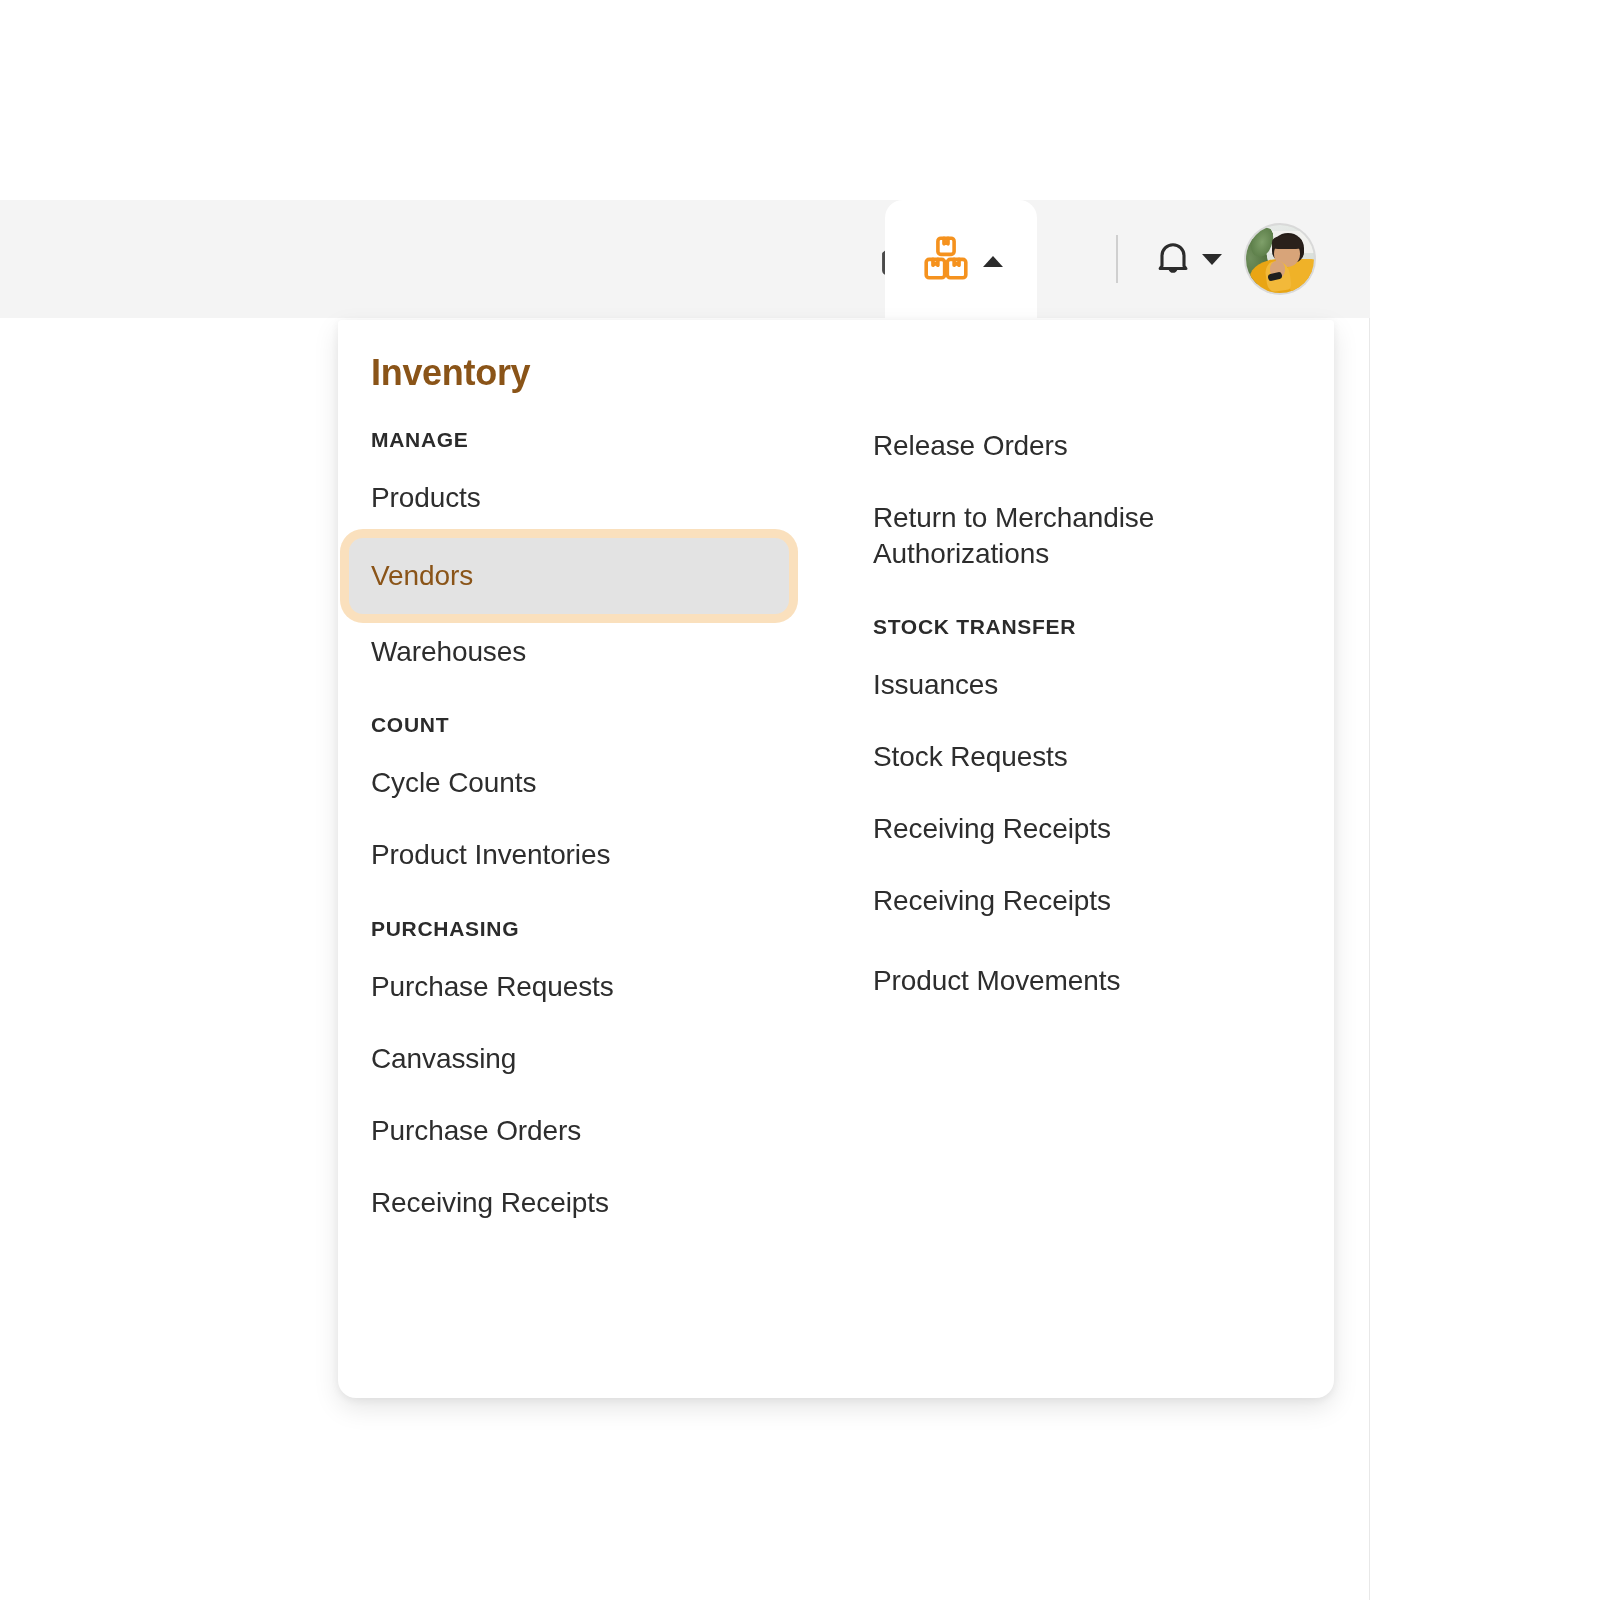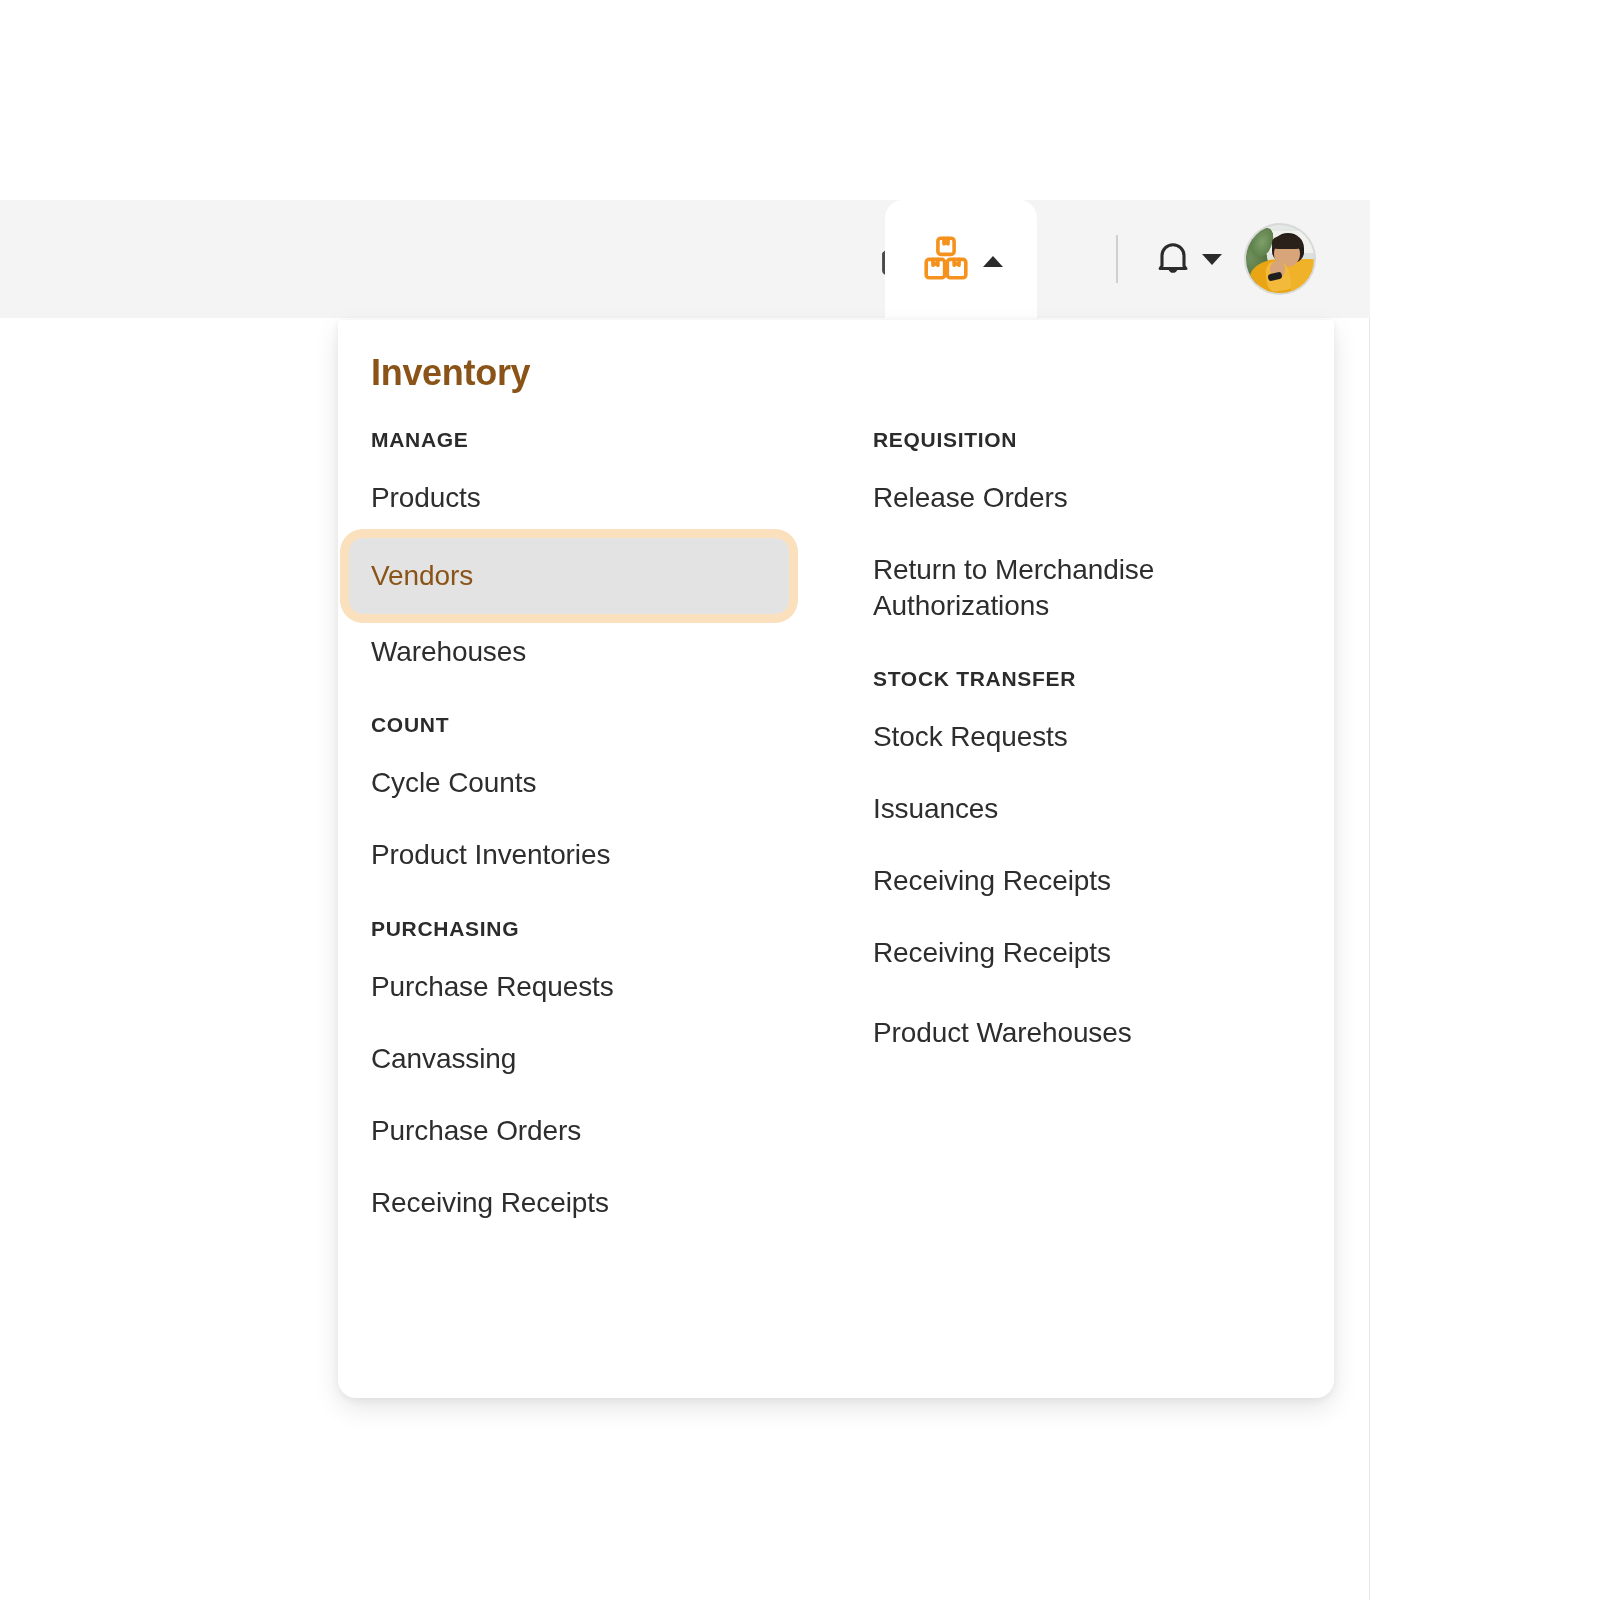--- a/index.html
+++ b/index.html
@@ -360,35 +360,34 @@
           <a class="menu-link">Canvassing</a>
           <a class="menu-link">Purchase Orders</a>
           <a class="menu-link">Receiving Receipts</a>
         </div>
 
       </div>
 
       <div class="col col-right">
 
         <div class="group">
-          <div class="group-head">REQUISITION</div>
           <a class="menu-link">Release Orders</a>
           <a class="menu-link" style="max-width:380px;">Return to Merchandise Authorizations</a>
         </div>
 
         <div class="group">
           <div class="group-head">STOCK TRANSFER</div>
+          <a class="menu-link">Issuances</a>
           <a class="menu-link">Stock Requests</a>
-          <a class="menu-link">Issuances</a>
           <a class="menu-link">Receiving Receipts</a>
           <a class="menu-link">Receiving Receipts</a>
         </div>
 
         <div class="group">
-          <a class="menu-link">Product Warehouses</a>
+          <a class="menu-link">Product Movements</a>
         </div>
 
       </div>
 
     </div>
   </div>
 
 </div>
 
 </body></html>

